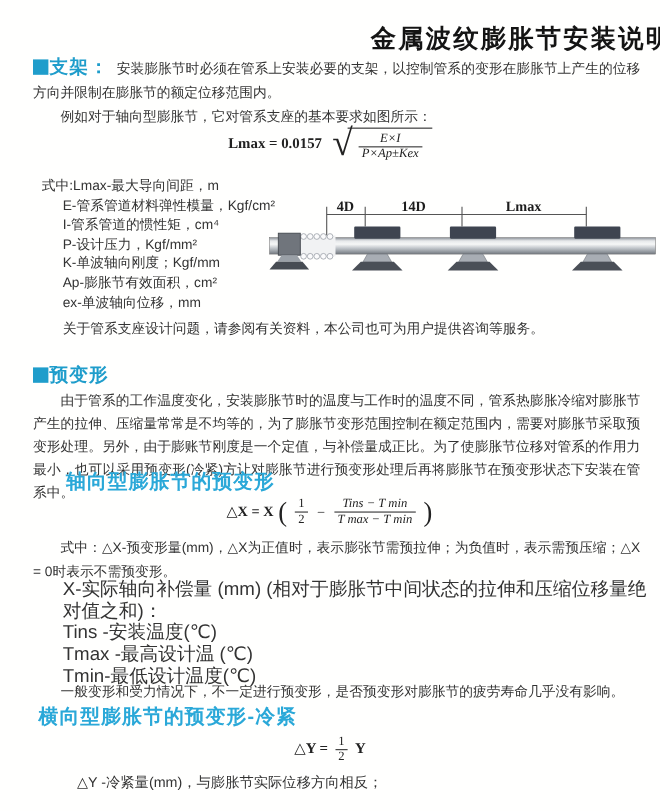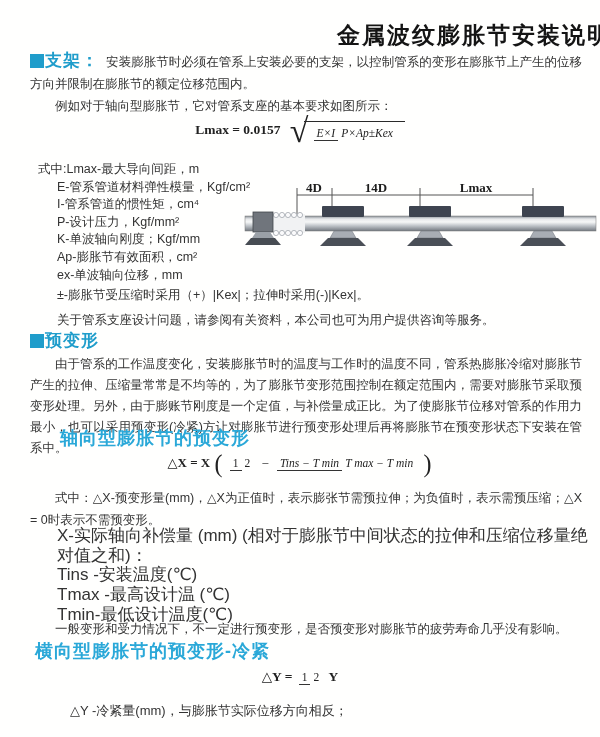--- a/index.html
+++ b/index.html
@@ -20,21 +20,21 @@
   .sec-head{font-size:17px;font-weight:bold;color:#1f9dcb;margin-right:7px;letter-spacing:1px;}
   .subhead{
     position:absolute;font-size:18px;font-weight:600;color:#2aa8d8;letter-spacing:1px;margin:0;
   }
   
   .formula{
     position:absolute;left:0;width:100%;text-align:center;color:#222;
     font-family:"Liberation Serif","DejaVu Serif",serif;font-size:13.5px;
   }
   .serif-bold{font-family:"Liberation Serif","DejaVu Serif",serif;font-weight:bold;}
-  .frac{display:inline-flex;flex-direction:row;text-align:center;vertical-align:middle;
+  .frac{display:inline-flex;flex-direction:column;text-align:center;vertical-align:middle;
         margin:0 3px;line-height:1.15;font-size:11.5px;}
   .frac .num{border-bottom:1px solid #333;padding:0 3px;}
   .frac .den{padding:0 3px;}
   .frac.italic{font-style:italic;}
   .paren{display:inline-block;font-size:24px;vertical-align:middle;transform:scaleY(1.05);
          font-weight:400;margin:0 1px;line-height:1;}
   .f-minus{vertical-align:middle;margin:0 2px;}
   .sqrt{display:inline-flex;align-items:center;vertical-align:middle;margin-left:6px;}
   .sqrt-glyph{font-size:34px;line-height:0.9;font-weight:400;margin-right:-5px;}
   .sqrt-body{border-top:1.6px solid #2a2a2a;padding:3px 6px 0 7px;}
@@ -77,21 +77,20 @@
   </div>
 
   <div class="defs">
     <div>式中:Lmax-最大导向间距，m</div>
     <div class="def-item">E-管系管道材料弹性模量，Kgf/cm²</div>
     <div class="def-item">I-管系管道的惯性矩，cm⁴</div>
     <div class="def-item">P-设计压力，Kgf/mm²</div>
     <div class="def-item">K-单波轴向刚度；Kgf/mm</div>
     <div class="def-item">Ap-膨胀节有效面积，cm²</div>
     <div class="def-item">ex-单波轴向位移，mm</div>
-    <div class="def-item pm">±-膨胀节受压缩时采用（+）|Kex|；拉伸时采用(-)|Kex|。</div>
     <div class="def-note">关于管系支座设计问题，请参阅有关资料，本公司也可为用户提供咨询等服务。</div>
   </div>
 
   <div class="diagram">
     <svg viewBox="0 0 355 72" width="355" height="72">
       <defs>
         <linearGradient id="pipeGrad" x1="0" y1="0" x2="0" y2="1">
           <stop offset="0%" stop-color="#8b9198"></stop>
           <stop offset="20%" stop-color="#e6e8ea"></stop>
           <stop offset="40%" stop-color="#f6f7f7"></stop>

